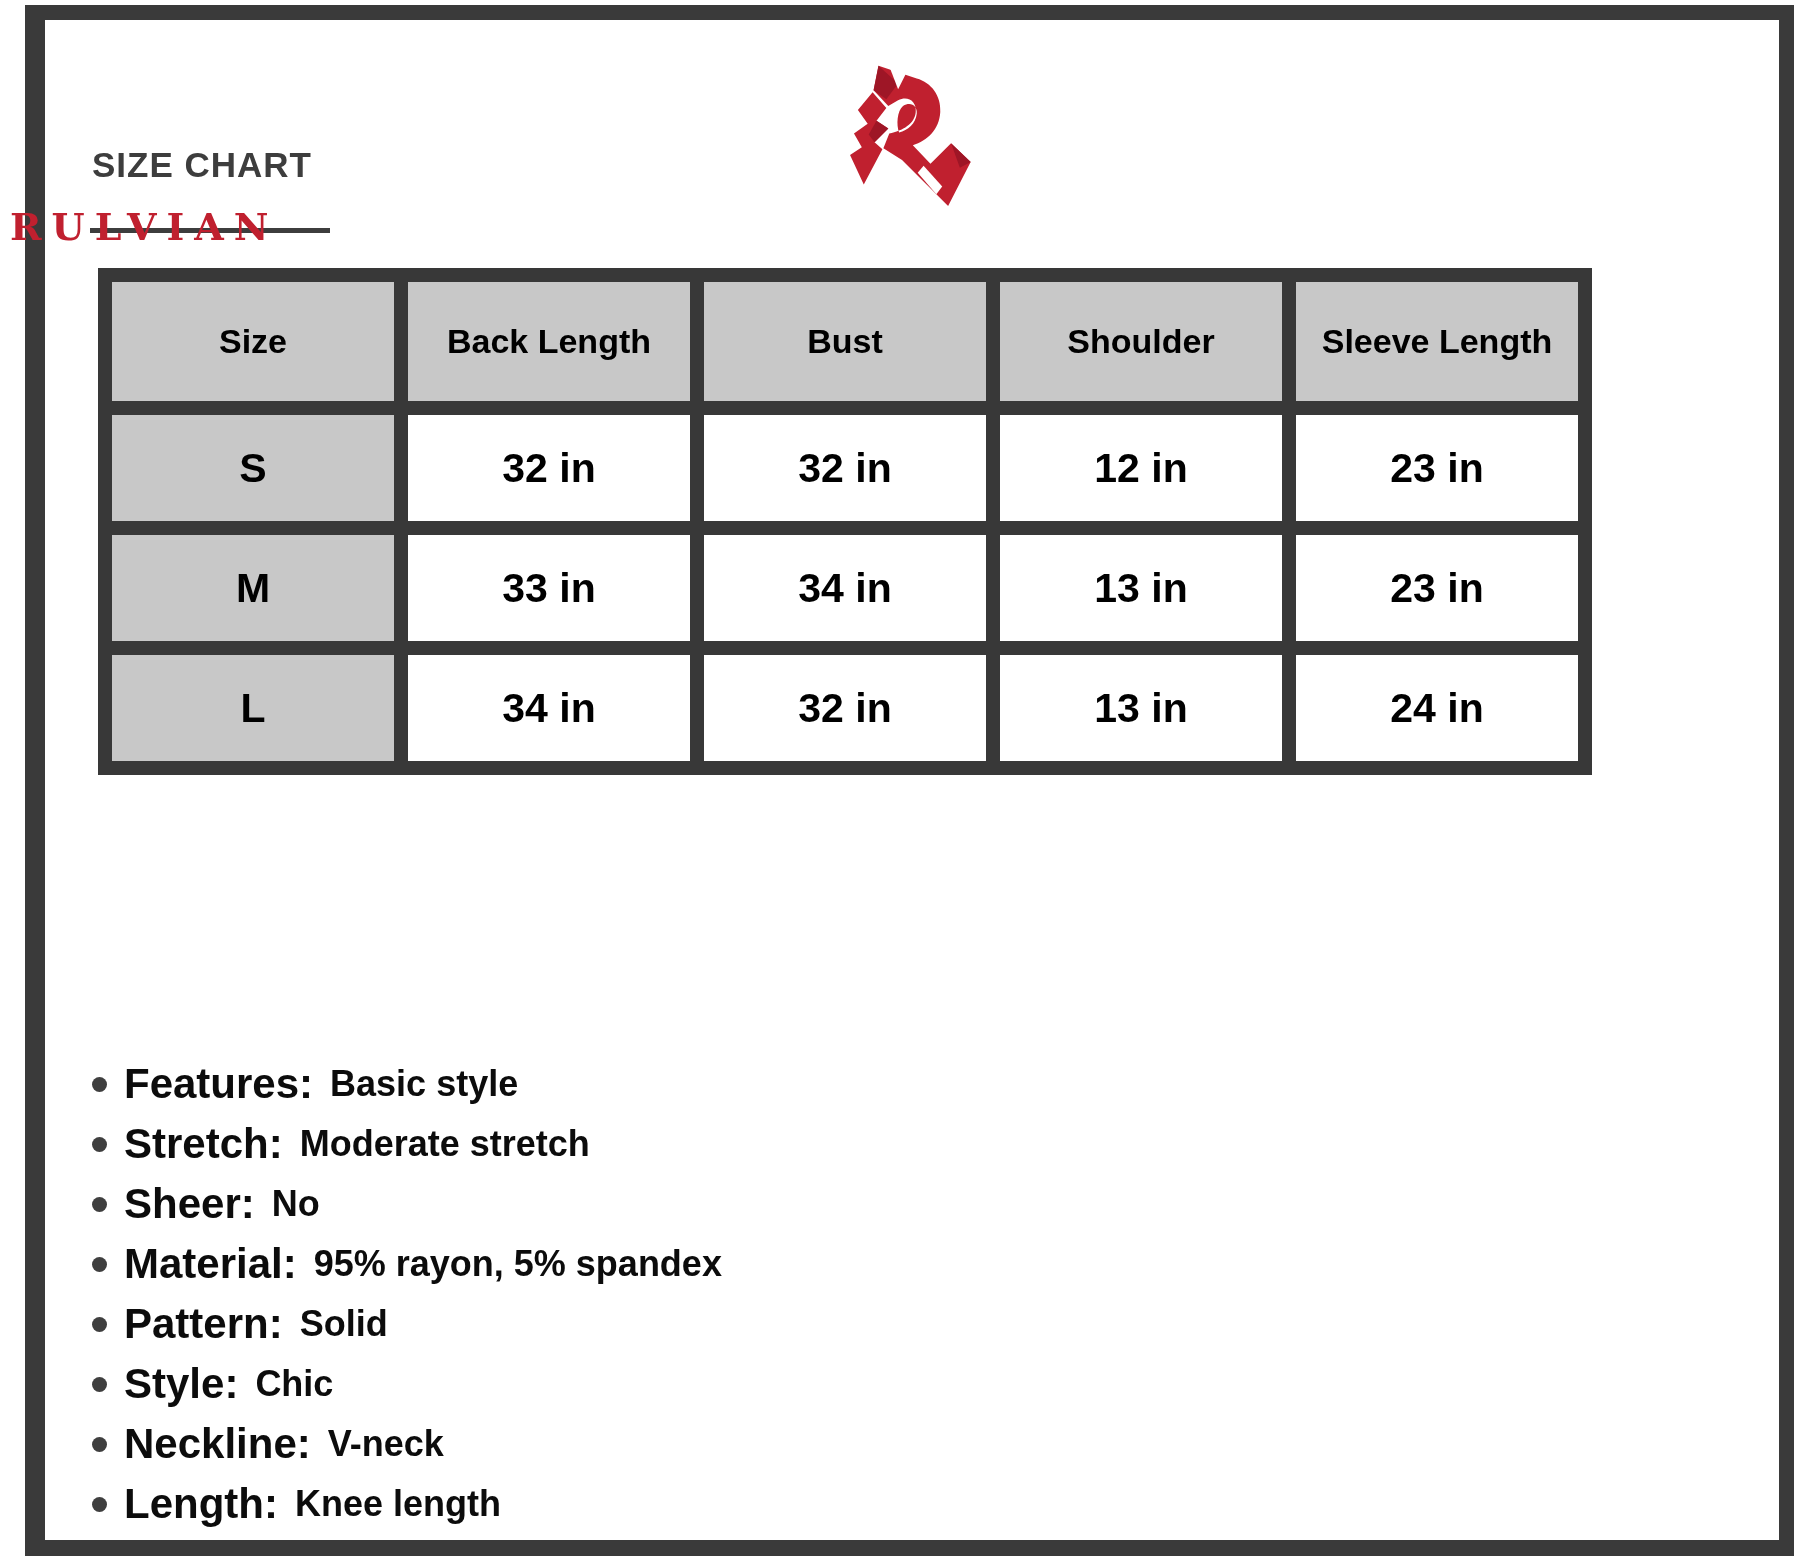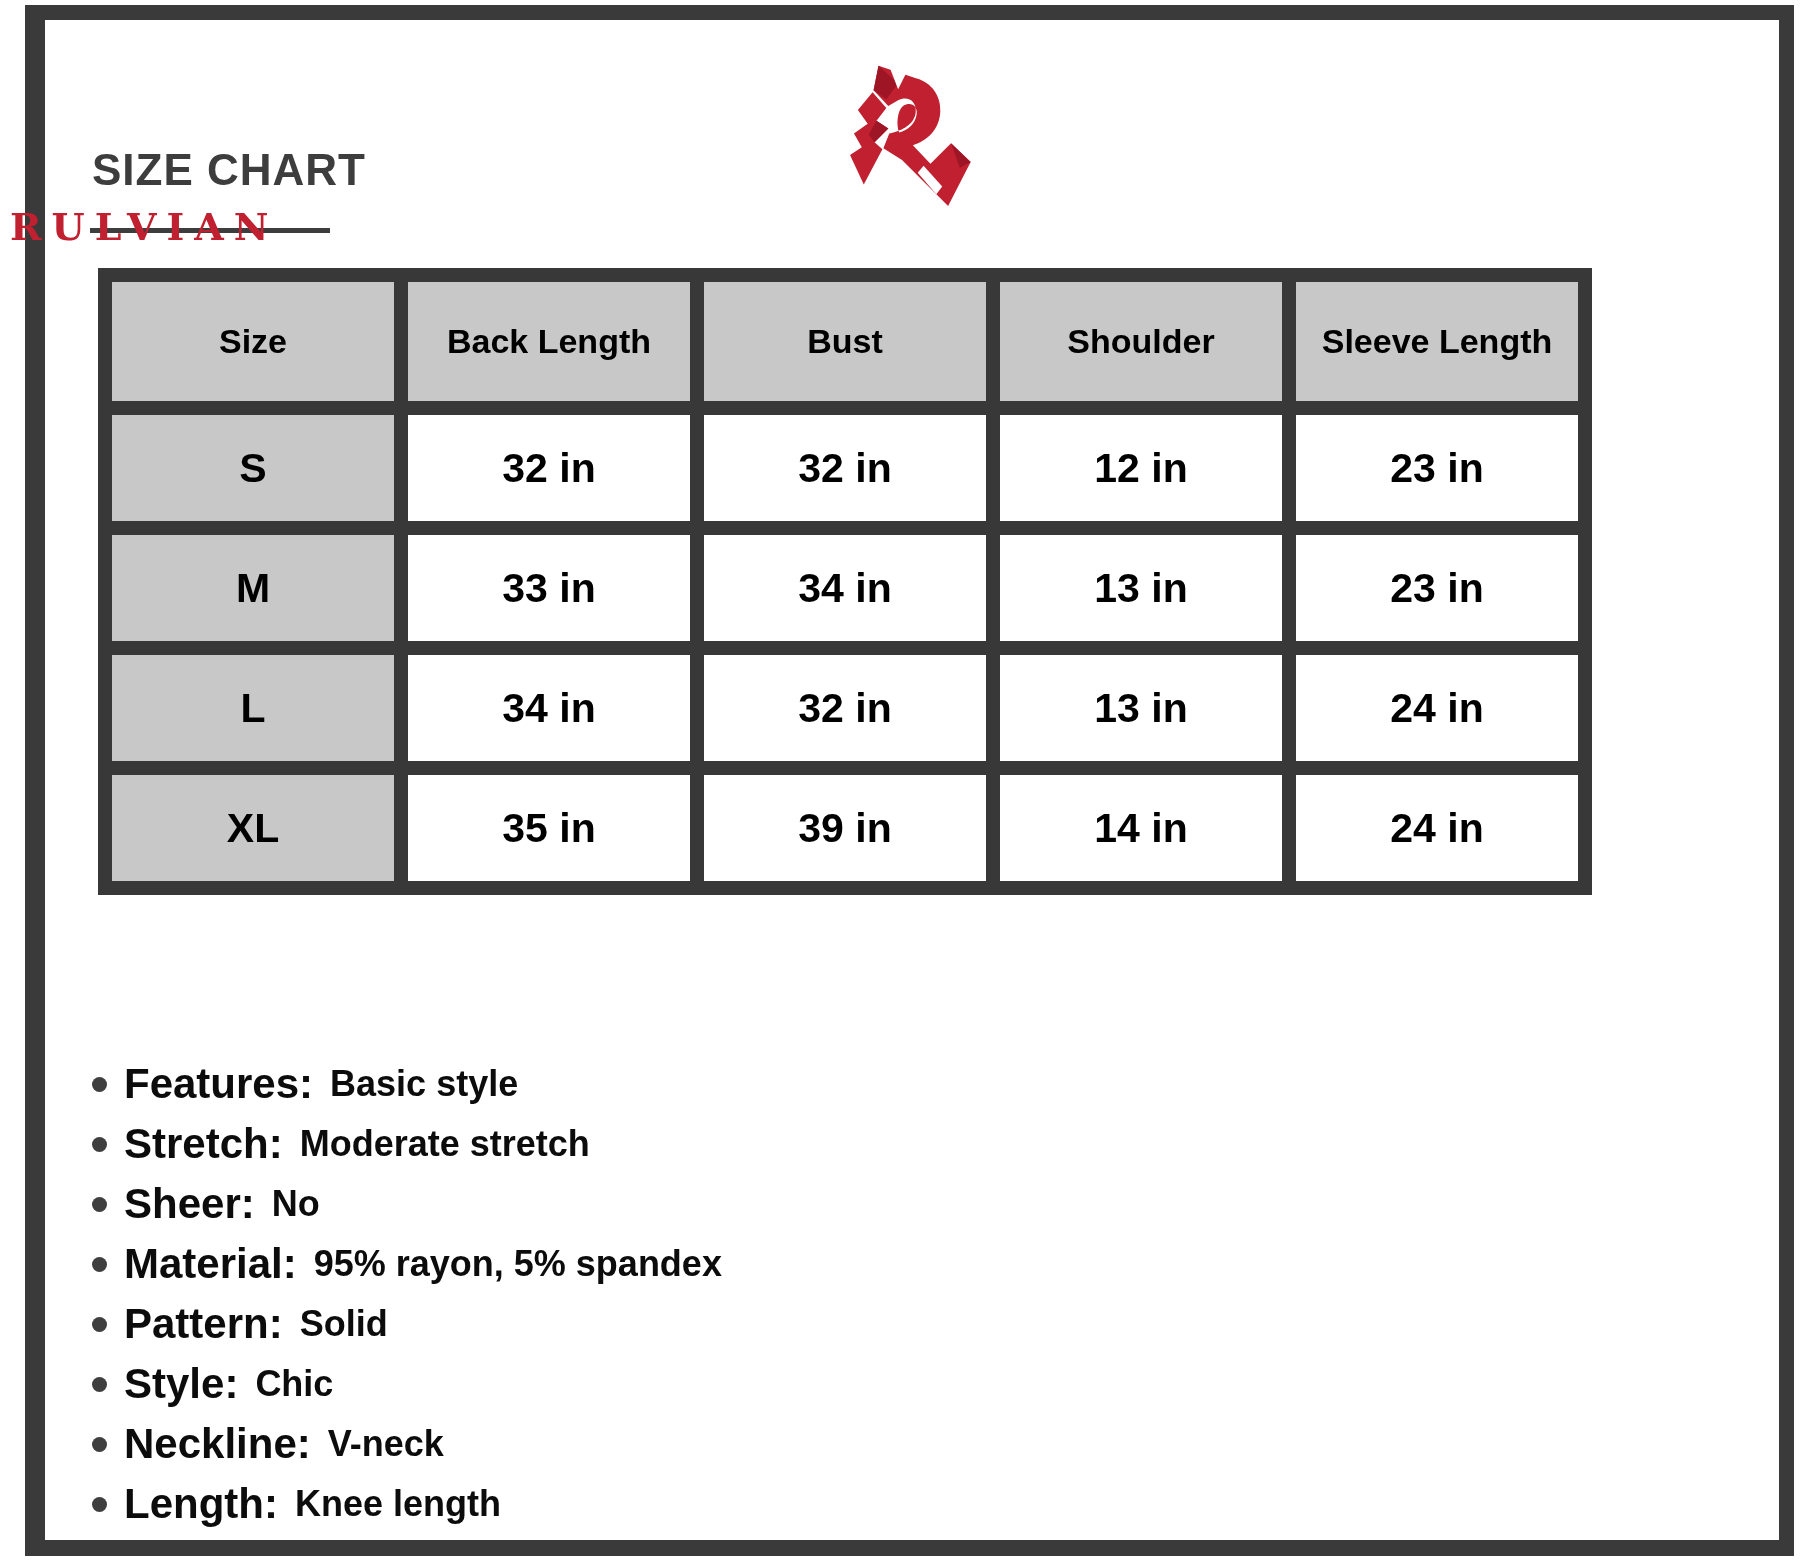--- a/index.html
+++ b/index.html
@@ -13,21 +13,21 @@
     --frame_dark:#3a3a3a;
     --header_gray:#c8c8c8;
   }
   .frame{
     position:absolute;left:25px;top:5px;right:6px;bottom:4px;
     border-style:solid;border-color:var(--frame_dark);
     border-width:15px 15px 16px 20px;pointer-events:none;
   }
   .title{
     position:absolute;left:92px;top:145px;
-    font-size:44px;font-weight:bold;color:#3d3d3d;letter-spacing:1px;
+    font-size:35px;font-weight:bold;color:#3d3d3d;letter-spacing:1px;
   }
   .title-underline{
     position:absolute;left:90px;top:228px;width:240px;height:5px;background:#3d3d3d;
   }
   .logo-mark{position:absolute;left:818px;top:56px;width:170px;height:152px;}
   .wordmark{
     position:absolute;left:0;right:0;top:204px;text-align:left;
     font-family:"DejaVu Serif",serif;font-weight:bold;font-size:38px;
     letter-spacing:10px;text-indent:10px;color:var(--brand_red);
   }
@@ -108,27 +108,20 @@
           <td>13 in</td>
           <td>23 in</td>
         </tr>
         <tr>
           <th>L</th>
           <td>34 in</td>
           <td>32 in</td>
           <td>13 in</td>
           <td>24 in</td>
         </tr>
-        <tr>
-          <th>XL</th>
-          <td>35 in</td>
-          <td>39 in</td>
-          <td>14 in</td>
-          <td>24 in</td>
-        </tr>
       </tbody>
   </table>
 
   <ul class="details">
       <li>
         <span class="dot"></span>
         <span class="detail-label">Features:</span>
         <span class="detail-value">Basic style</span>
       </li>
       <li>

